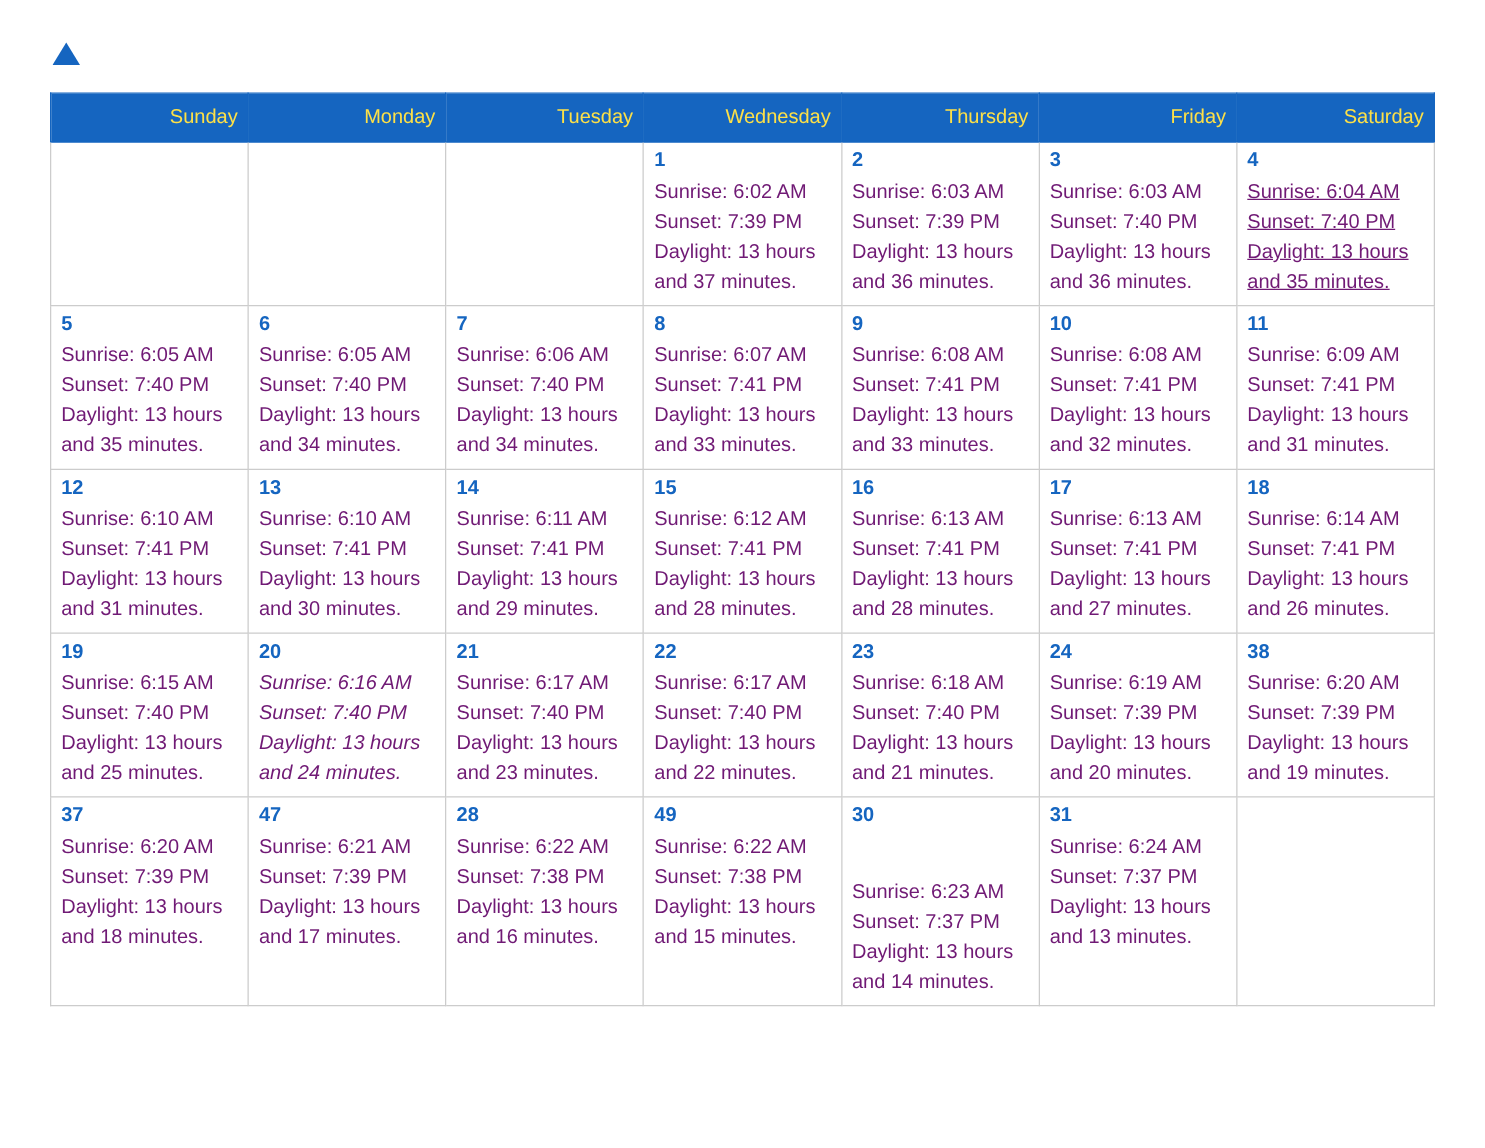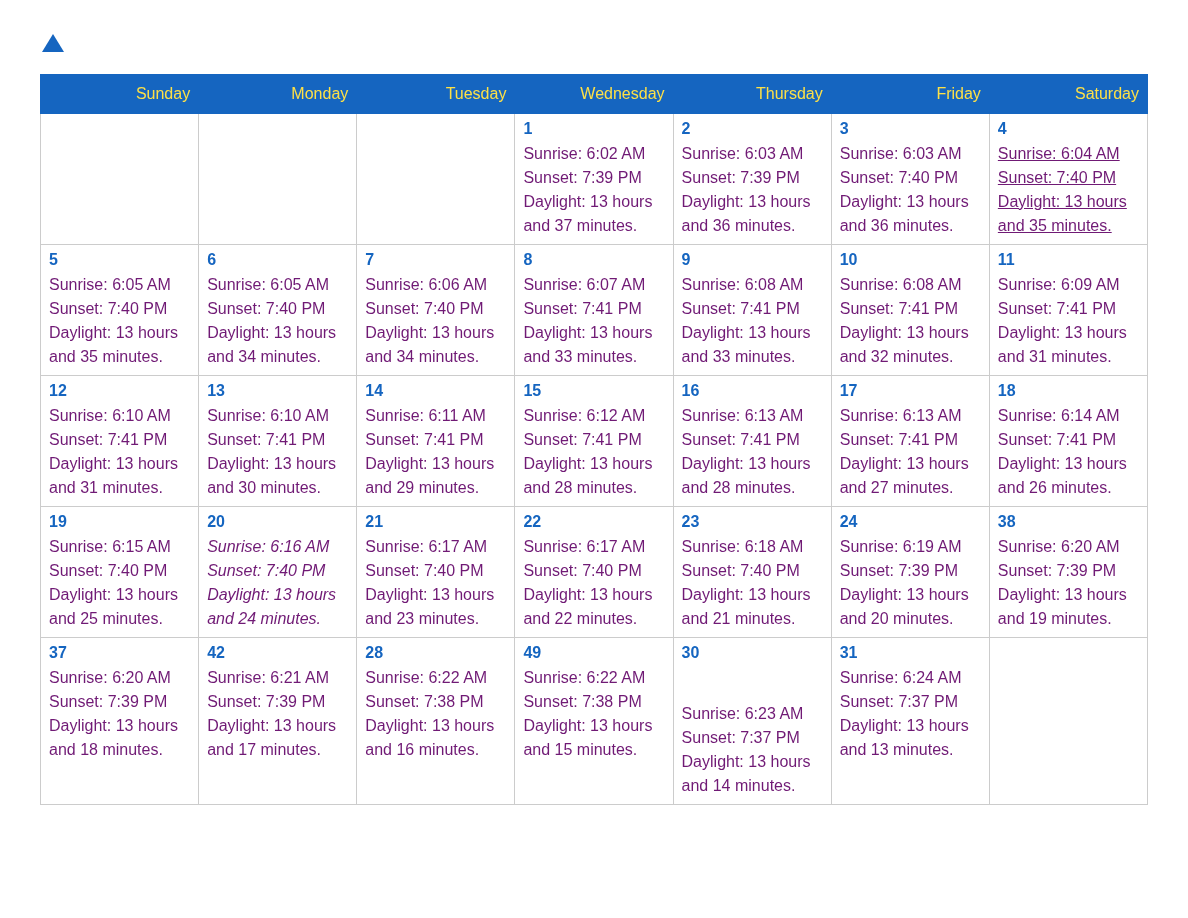--- a/index.html
+++ b/index.html
@@ -305,21 +305,21 @@
       </tr>
       <tr>
         <td>
           <div class="day-number">37</div>
           <div class="day-info" style="white-space: pre-line;">Sunrise: 6:20 AM
 Sunset: 7:39 PM
 Daylight: 13 hours
 and 18 minutes.</div>
         </td>
         <td>
-          <div class="day-number">42</div>
+          <div class="day-number">47</div>
           <div class="day-info" style="white-space: pre-line;">Sunrise: 6:21 AM
 Sunset: 7:39 PM
 Daylight: 13 hours
 and 17 minutes.</div>
         </td>
         <td>
           <div class="day-number">28</div>
           <div class="day-info" style="white-space: pre-line;">Sunrise: 6:22 AM
 Sunset: 7:38 PM
 Daylight: 13 hours

